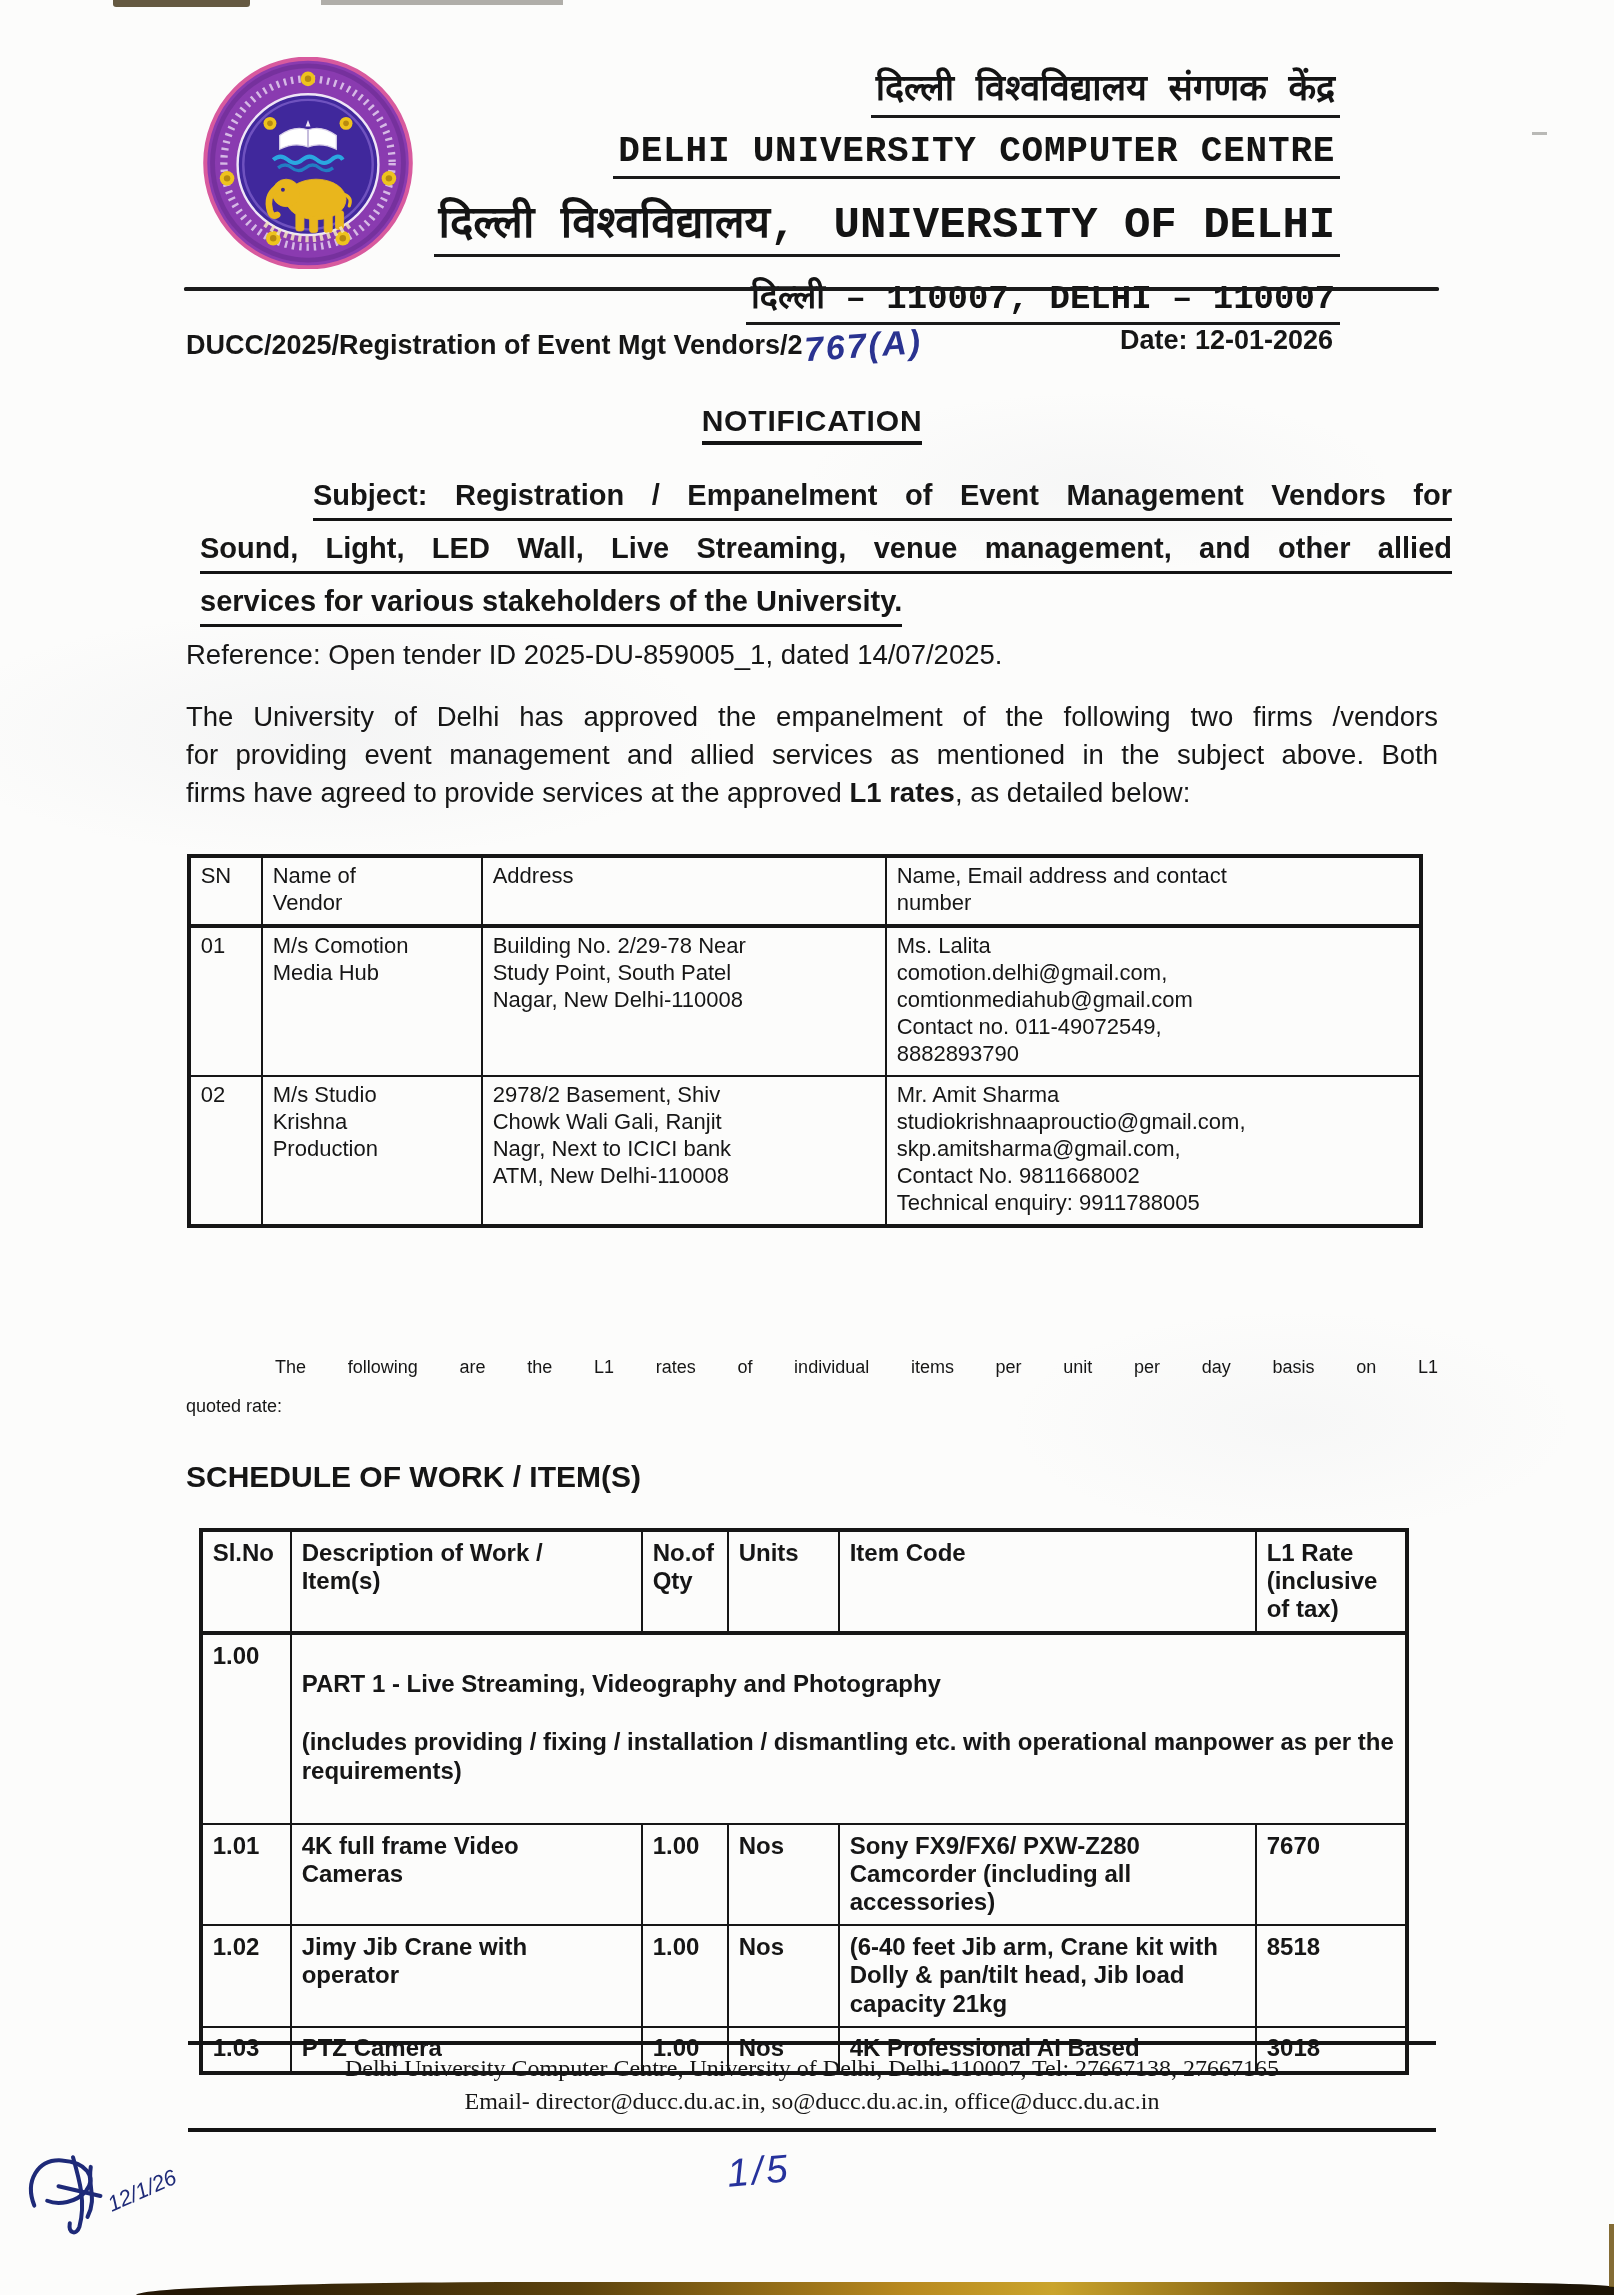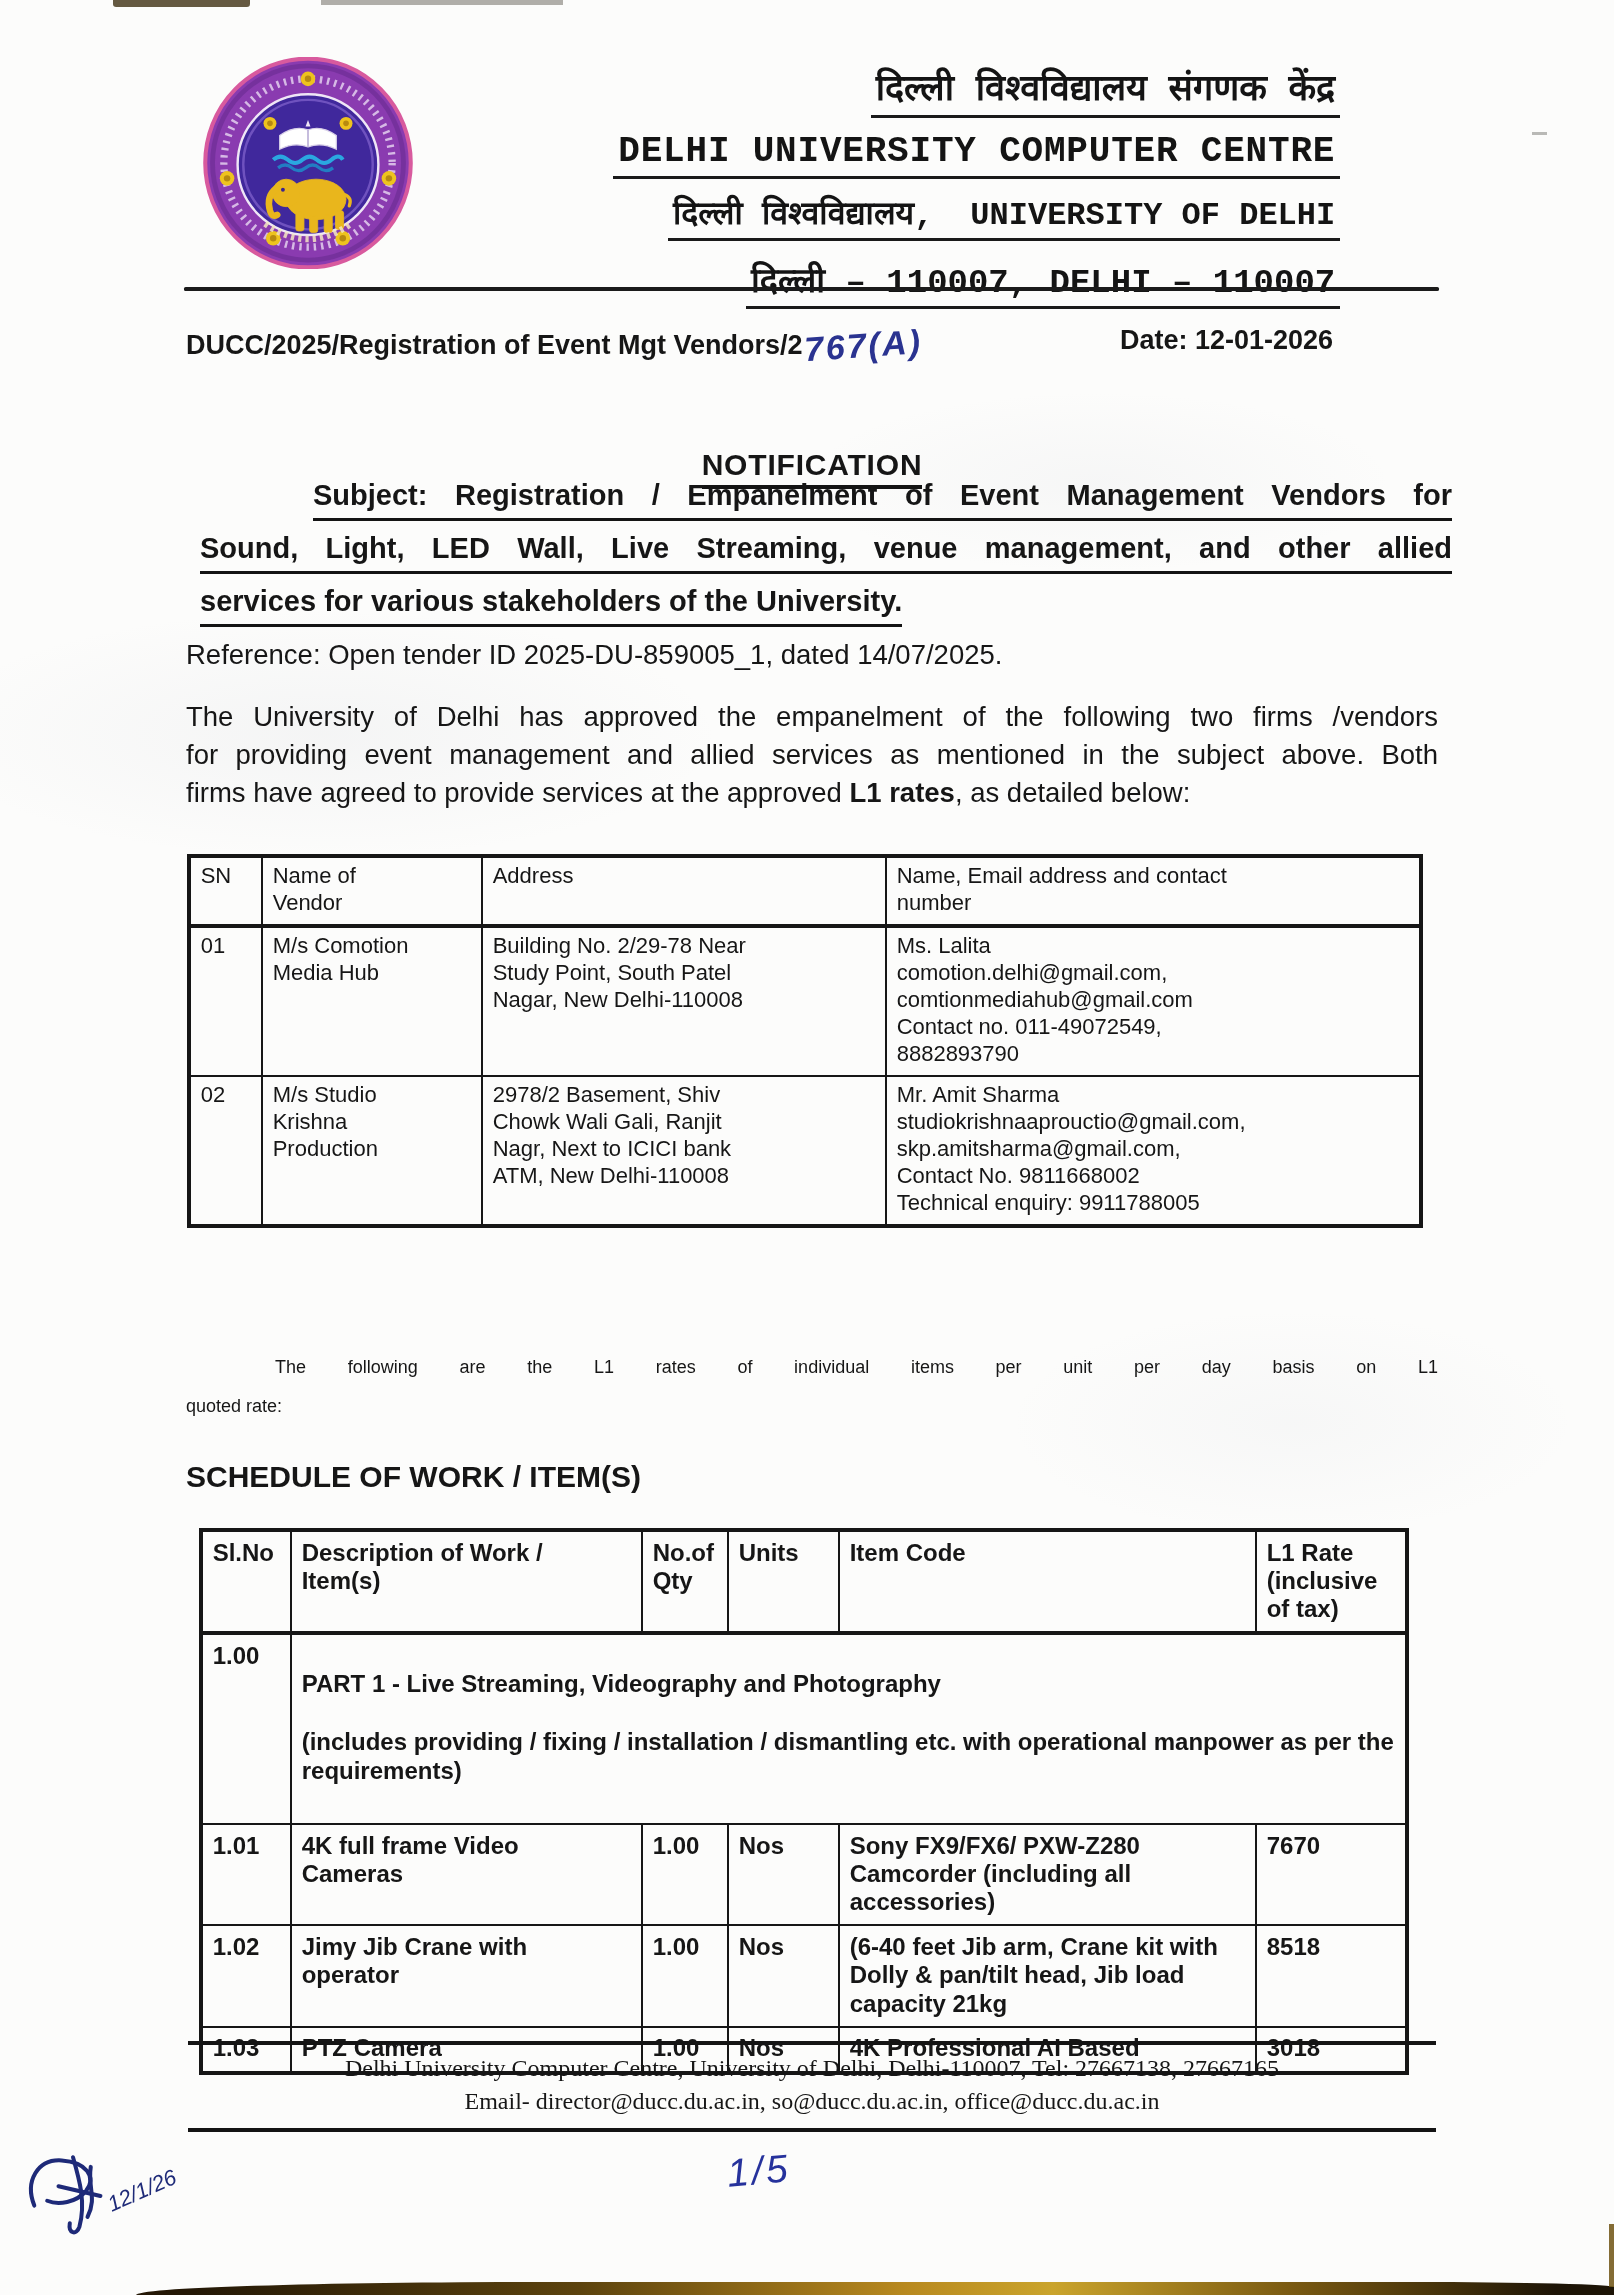--- a/index.html
+++ b/index.html
@@ -12,33 +12,33 @@
       #fcfcfb;
     color:#161616;}
   .abs{position:absolute;}
 
   
   .header-text{left:371px;top:57px;width:969px;text-align:right;font-family:Liberation Mono, monospace;font-weight:bold;color:#141414;}
   .hline{display:block;}
   .hline > .ul{display:inline-block;border-bottom:3.2px solid #1a1a1a;padding:0 4.8px 4px 4.8px;}
   .h1{font-size:36px;margin-top:4.8px;}
   .h2{font-size:36px;margin-top:13px;letter-spacing:0.8px;}
-  .h3{font-size:32px;margin-top:11.3px;}
+  .h3{font-size:44px;margin-top:11.3px;}
   .h4{font-size:34px;margin-top:14.5px;}
   .hgap{display:inline-block;width:37px;}
 
   .rule{left:184px;top:287px;width:1255px;height:4px;background:#1b1b1b;border-radius:1.6px;}
 
   
   .refline{left:186px;top:323px;width:1252px;font-size:27px;font-weight:600;}
   .handwrit{display:inline-block;color:#2a3390;font-style:italic;font-weight:600;font-size:34px;letter-spacing:2.4px;transform:rotate(-4deg) translateY(3.2px);margin-left:1.6px;}
   .dateline{left:1120px;top:325px;font-size:27px;font-weight:600;}
 
   
-  .notif{left:186px;top:404px;width:1252px;text-align:center;margin-top:44px;}
+  .notif{left:186px;top:404px;width:1252px;text-align:center;}
   .notif span{display:inline-block;font-size:30px;font-weight:bold;letter-spacing:0.8px;border-bottom:4px solid #141414;padding-bottom:3.2px;}
 
   
   .subject{left:200px;top:478px;width:1252px;font-size:29px;font-weight:bold;}
   .sub-l{border-bottom:3.2px solid #141414;padding-bottom:4.8px;margin-bottom:10.5px;text-align:justify;text-align-last:justify;line-height:1.2;}
   .sub-l1{margin-left:113px;width:calc(100% - 113px);}
   .sub-l3{display:inline-block;border-bottom:3.2px solid #141414;padding-bottom:4.8px;text-align:left;line-height:1.2;}
 
   .reference{left:186px;top:639px;width:1252px;font-size:27.5px;}
 

